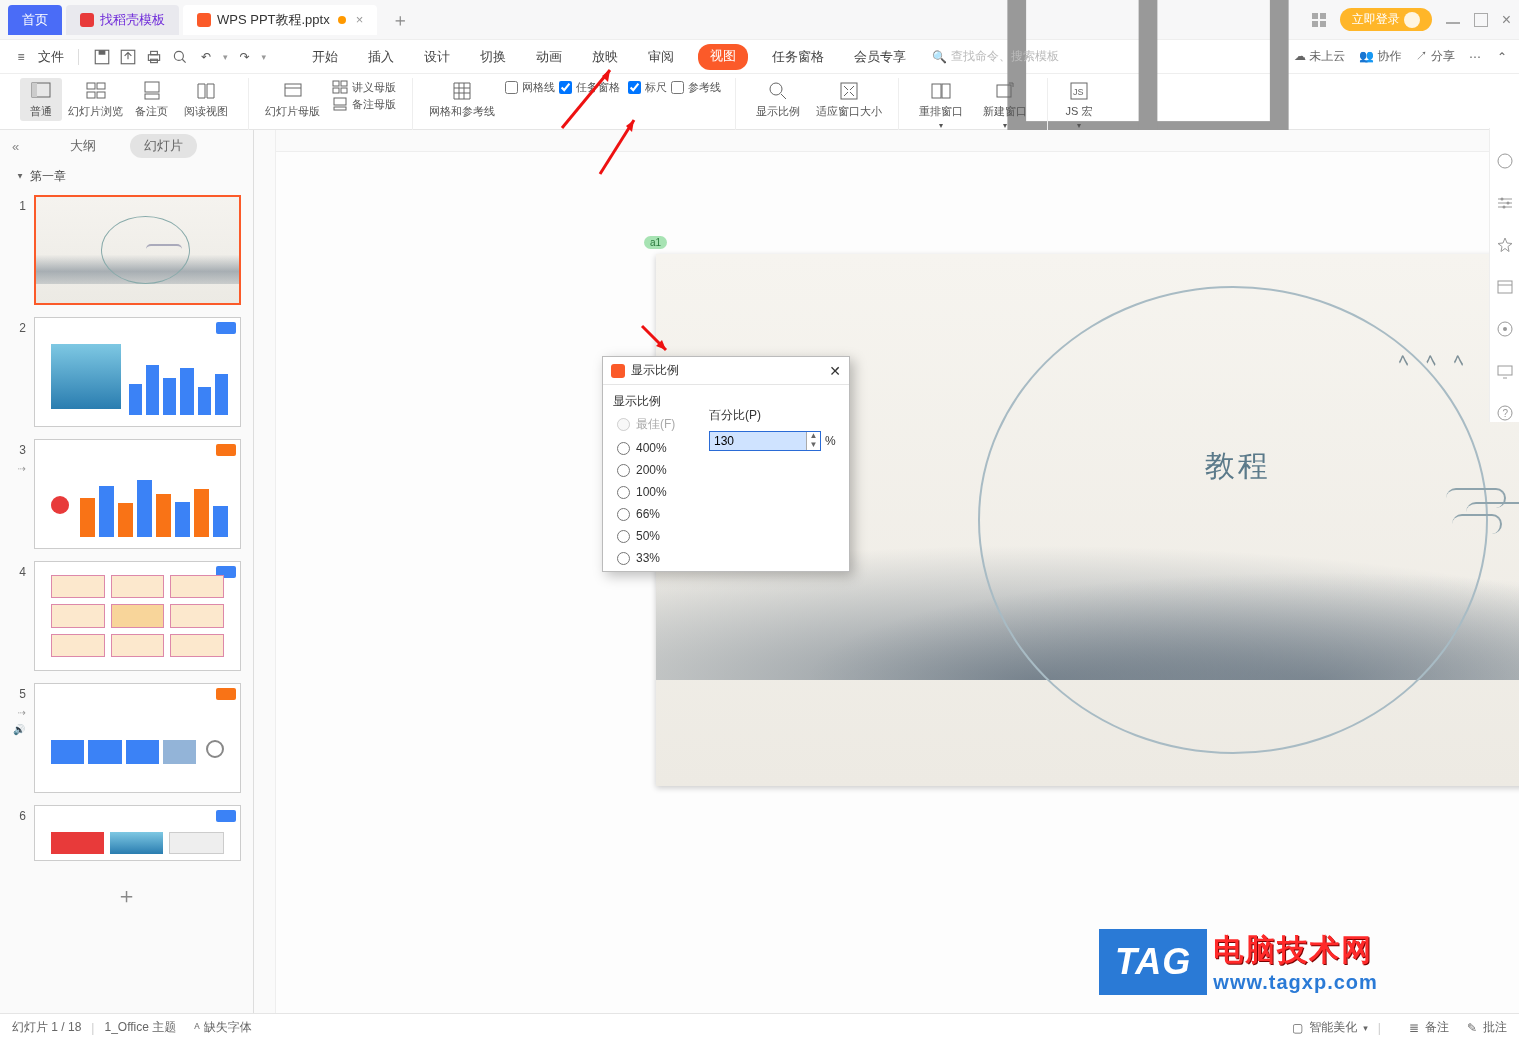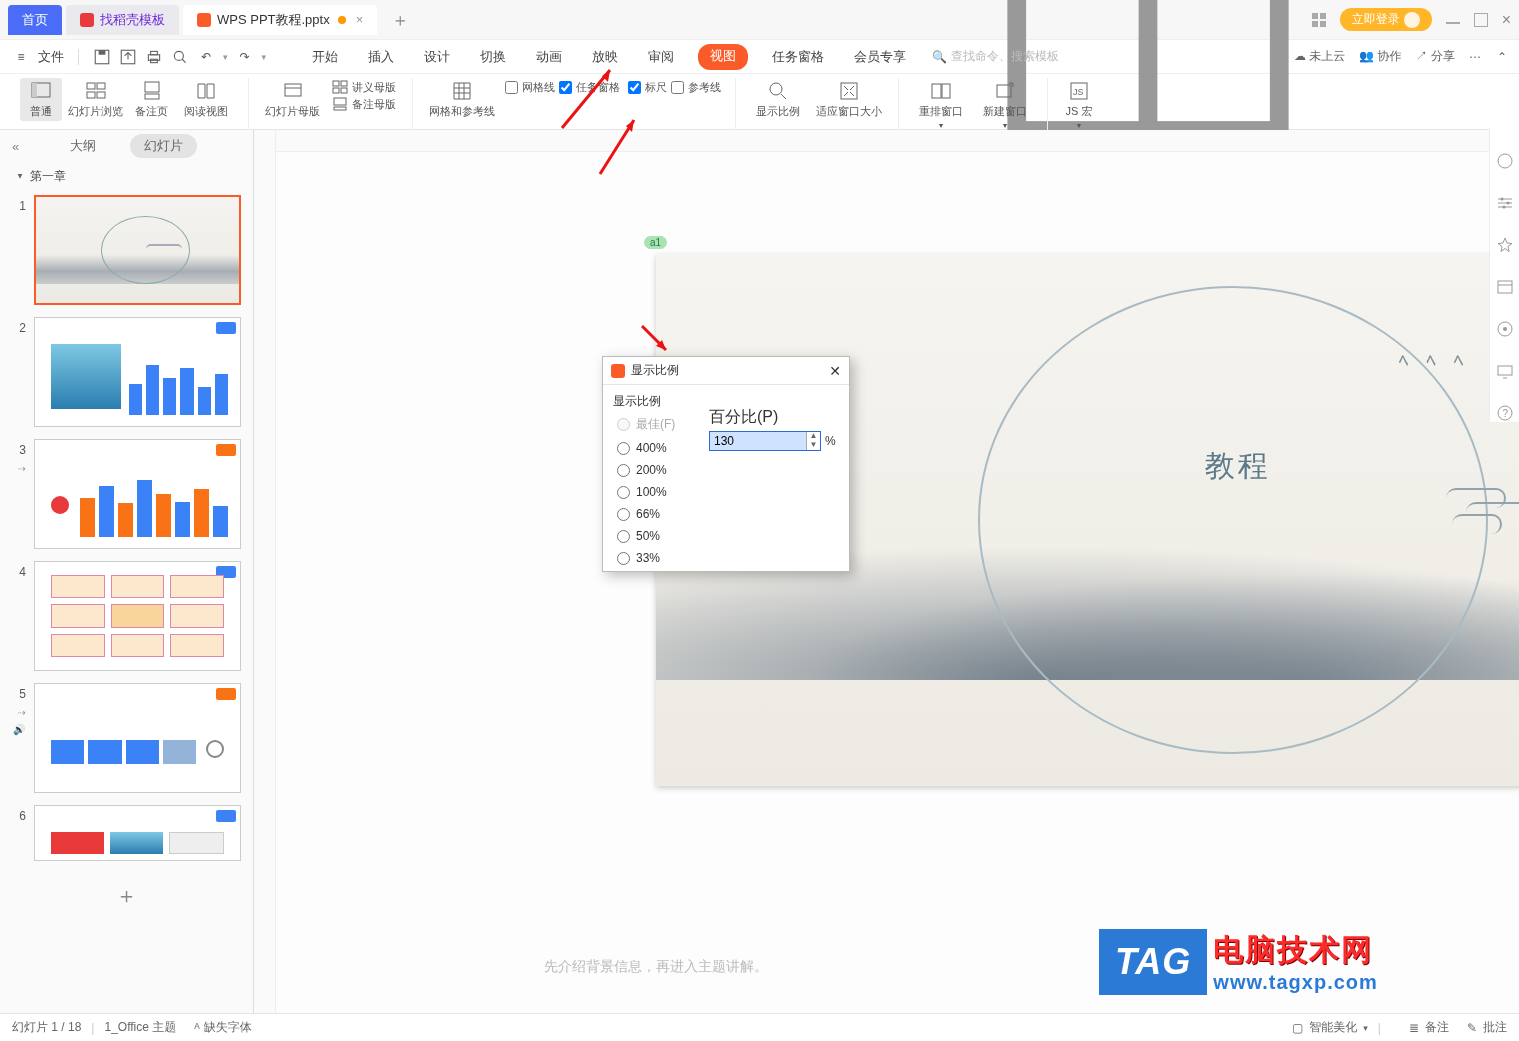--- a/index.html
+++ b/index.html
@@ -97,21 +97,21 @@
 .dialog { position:absolute; left:602px; top:356px; width:248px; background:#fff; border:1px solid #bbb; box-shadow:4px 4px 12px rgba(0,0,0,.25); z-index:100;}
 .dlg-title { height:28px; display:flex; align-items:center; padding:0 8px; font-size:12px; background:#fff; border-bottom:1px solid #e5e5e5;}
 .dlg-title .ico { width:14px; height:14px; background:#fb5a29; border-radius:3px; margin-right:6px;}
 .dlg-title .close { margin-left:auto; font-size:14px; cursor:pointer;}
 .dlg-body { padding:8px 10px 10px; font-size:12px; color:#333;}
 .dlg-body .grplabel { margin-bottom:6px;}
 .radios { display:flex; flex-direction:column; gap:8px; padding-left:4px;}
 .radios label { display:flex; align-items:center; gap:6px; color:#333;}
 .radios input{margin:0;}
 .pct-row { position:absolute; left:96px; top:38px; display:flex; align-items:center; gap:4px;}
-.pct-label { position:absolute; left:96px; top:14px; font-size:16px;}
+.pct-label { position:absolute; left:96px; top:14px; font-size:12px;}
 .spin { display:flex; align-items:center; border:1px solid #2a6bd6;}
 .spin input { width:96px; height:18px; border:none; outline:none; padding:0 4px; font-size:12px; background:#cfe3ff;}
 .spin .arrows { width:14px; display:flex; flex-direction:column; border-left:1px solid #aaa;}
 .spin .arrows span{ height:9px; font-size:8px; text-align:center; line-height:8px; color:#666; cursor:pointer;}
 .dlg-body-inner { position:relative; height:168px;}
 .dlg-btns { display:flex; justify-content:flex-end; gap:10px; padding:8px 10px 10px;}
 .dlg-btns button { width:62px; height:24px; border:1px solid #888; background:#f3f3f3; font-size:12px; cursor:pointer;}
 .dlg-btns button.primary { border:1px solid #2a6bd6;}
 
 
@@ -513,21 +513,20 @@
       <div class="bigcirc"></div>
       <div class="birds">ﾍ ﾍ  ﾍ</div>
       <div class="title">教程</div>
       <div class="cloudlines">
           <span></span>
           <span></span>
           <span></span>
         </div>
     </div>
 
-    <div class="notes">先介绍背景信息，再进入主题讲解。</div>
   </div>
 </div>
 
 <div class="right-rail">
   <span class="ri"><svg viewBox="0 0 18 18">
         <circle cx="9" cy="9" r="7" fill="none" stroke="#999"></circle>
       </svg></span>
   <span class="ri"><svg viewBox="0 0 18 18">
         <path d="M2 5h14M2 9h14M2 13h14" stroke="#999"></path>
         <circle cx="6" cy="5" r="1.5" fill="#999"></circle>

